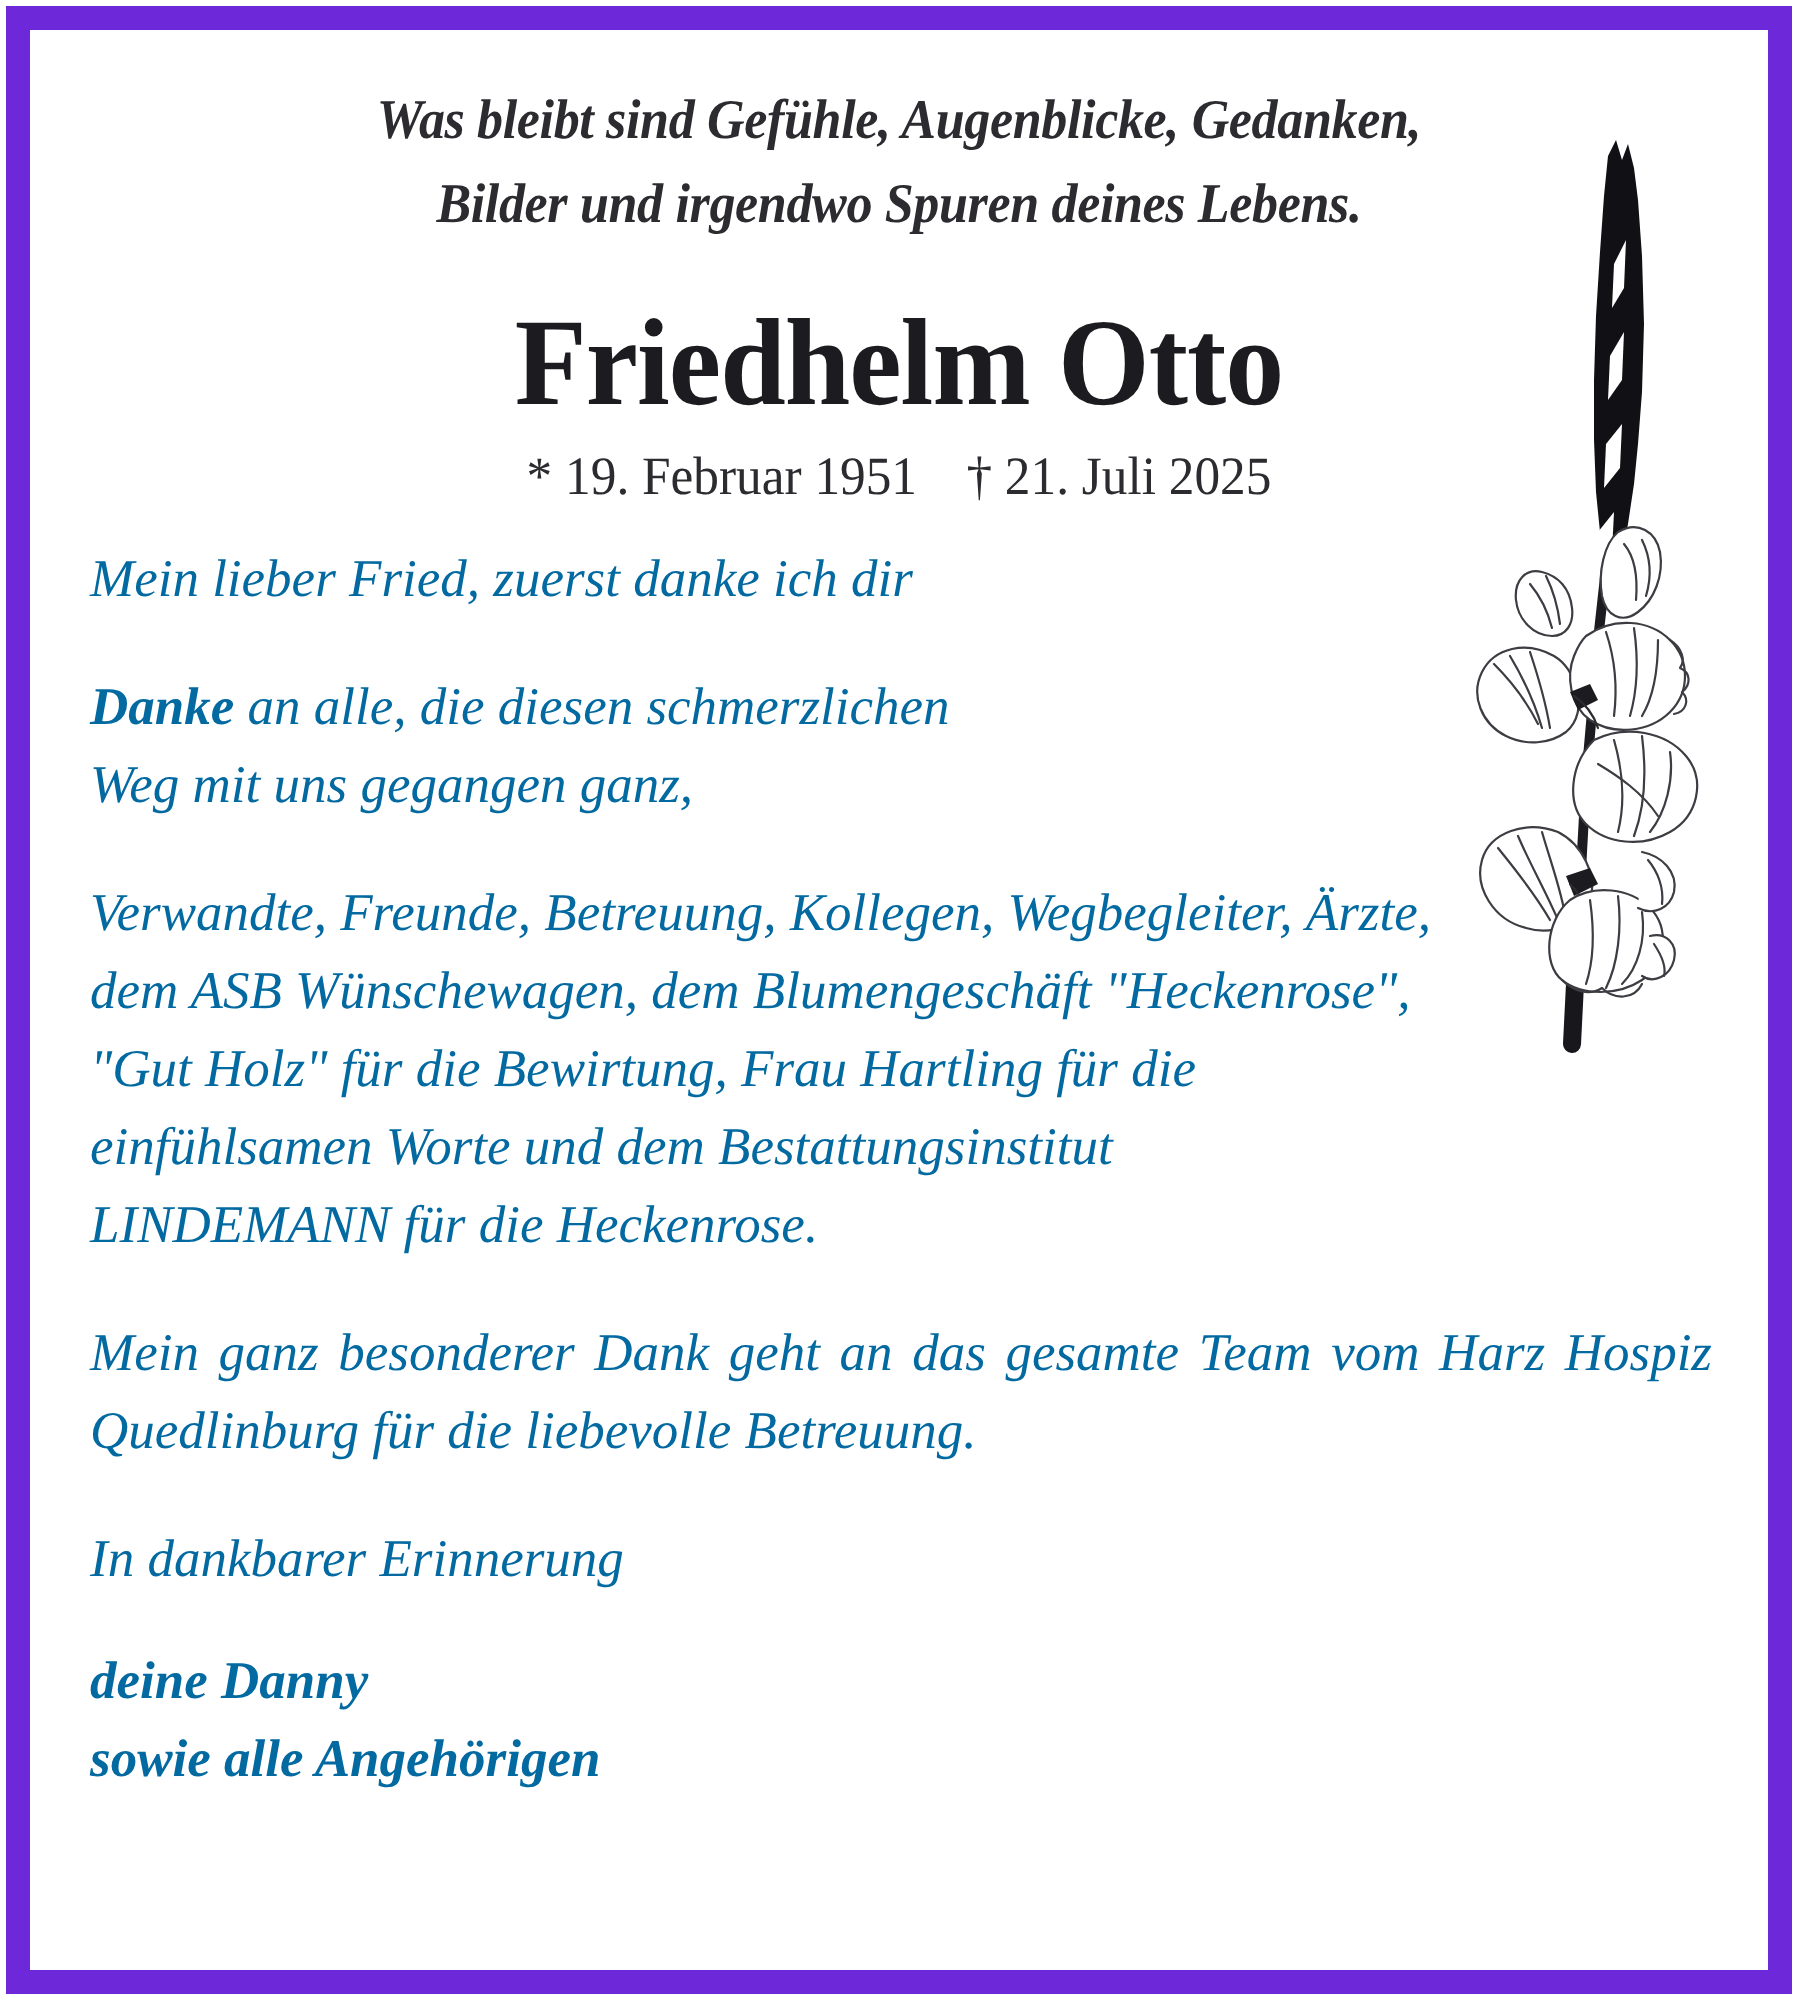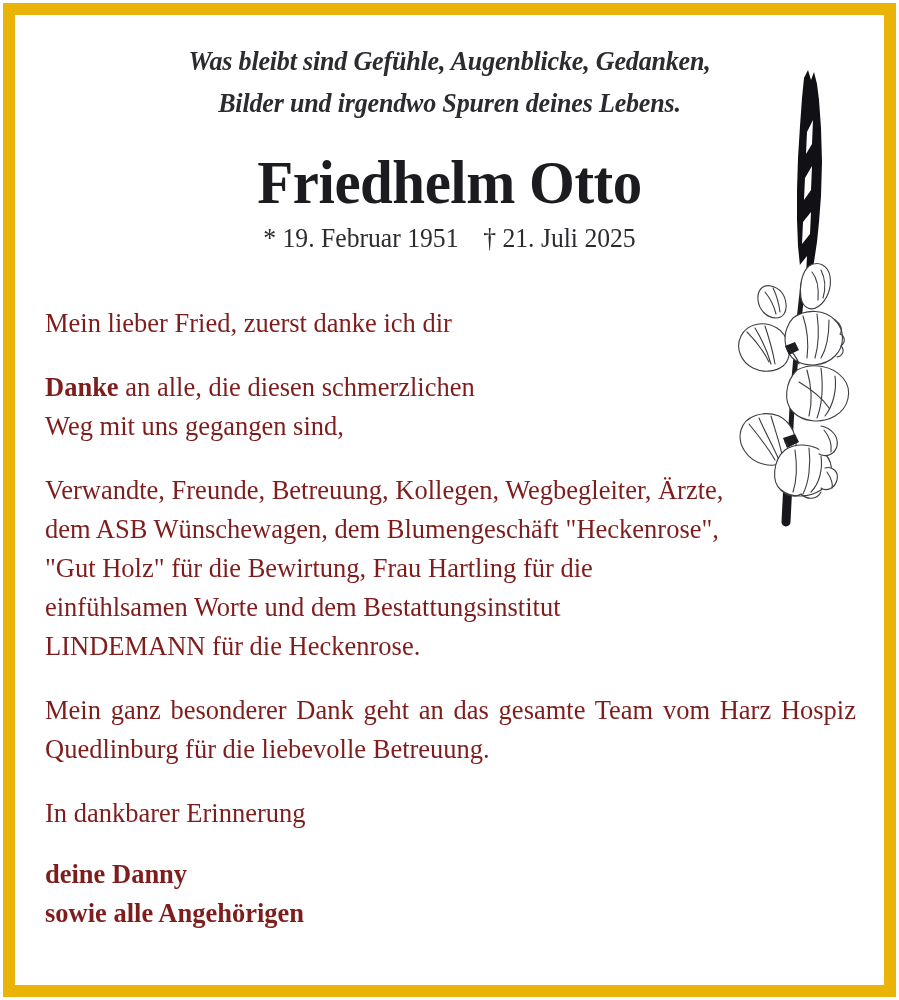--- a/index.html
+++ b/index.html
@@ -21,21 +21,21 @@
     box-sizing: border-box;
     padding: 3px;
     background: #ffffff;
   }
 
   #frame {
     position: relative;
     width: 100%;
     height: 100%;
     box-sizing: border-box;
-    border: 12px solid #eab308;
+    border: 12px solid #6d28d9;
     background: #ffffff;
   }
 
   #inner {
     position: relative;
     width: 100%;
     height: 100%;
     box-sizing: border-box;
     background: #ffffff;
     overflow: hidden;
@@ -75,24 +75,25 @@
     font-size: 27px;
     line-height: 36px;
     margin-top: 2px;
     transform: scaleX(0.95);
   }
   .dates .gap { display: inline-block; width: 26px; }
 
   
   .body-wrap {
     padding: 0 28px 0 30px;
-    margin-top: 48px;
-    color: #7f1d1d;
+    margin-top: 14px;
+    color: #0369a1;
     font-size: 26.5px;
     line-height: 39px;
+    font-style: italic;
   }
   .para { margin: 0 0 25px 0; }
   .para.justify { text-align: justify; }
   .para.justify :last-child { }
   .para .ln { display: block; white-space: nowrap; }
   .para b { font-weight: bold; }
 
   .para-narrow { max-width: 690px; }
 
   .closing { margin: 0; }
@@ -214,21 +215,21 @@
       </div>
 
       <div class="body-wrap">
 
         <p class="para para-narrow">
           <span class="ln">Mein lieber Fried, zuerst danke ich dir</span>
         </p>
 
         <p class="para para-narrow">
           <span class="ln"><b>Danke</b><span> an alle, die diesen schmerzlichen</span></span>
-          <span class="ln">Weg mit uns gegangen sind,</span>
+          <span class="ln">Weg mit uns gegangen ganz,</span>
         </p>
 
         <p class="para">
           <span class="ln">Verwandte, Freunde, Betreuung, Kollegen, Wegbegleiter, Ärzte,</span>
           <span class="ln">dem ASB Wünschewagen, dem Blumengeschäft "Heckenrose",</span>
           <span class="ln">"Gut Holz" für die Bewirtung, Frau Hartling für die</span>
           <span class="ln">einfühlsamen Worte und dem Bestattungsinstitut</span>
           <span class="ln">LINDEMANN für die Heckenrose.</span>
         </p>
 

